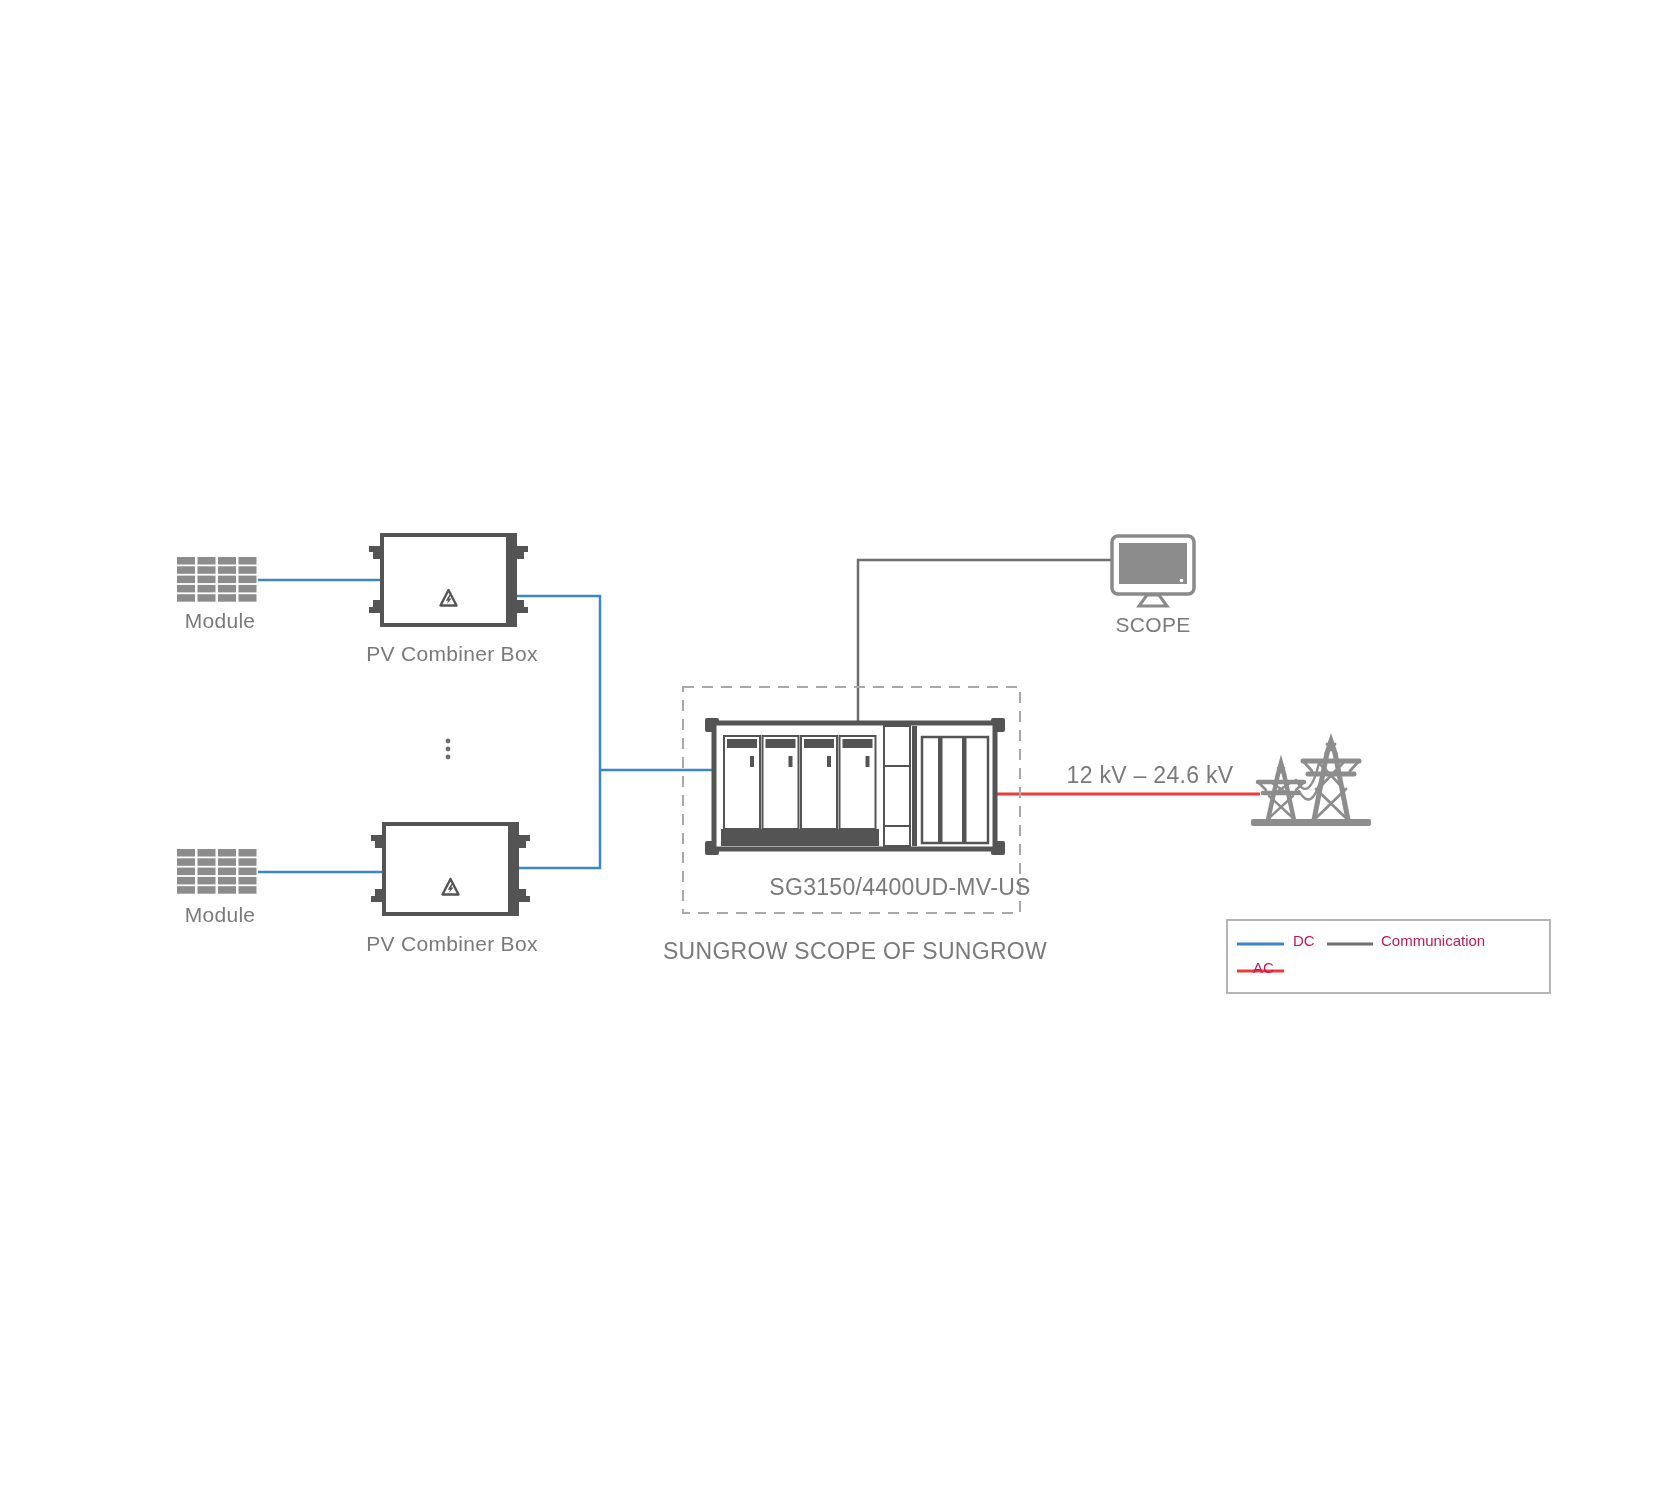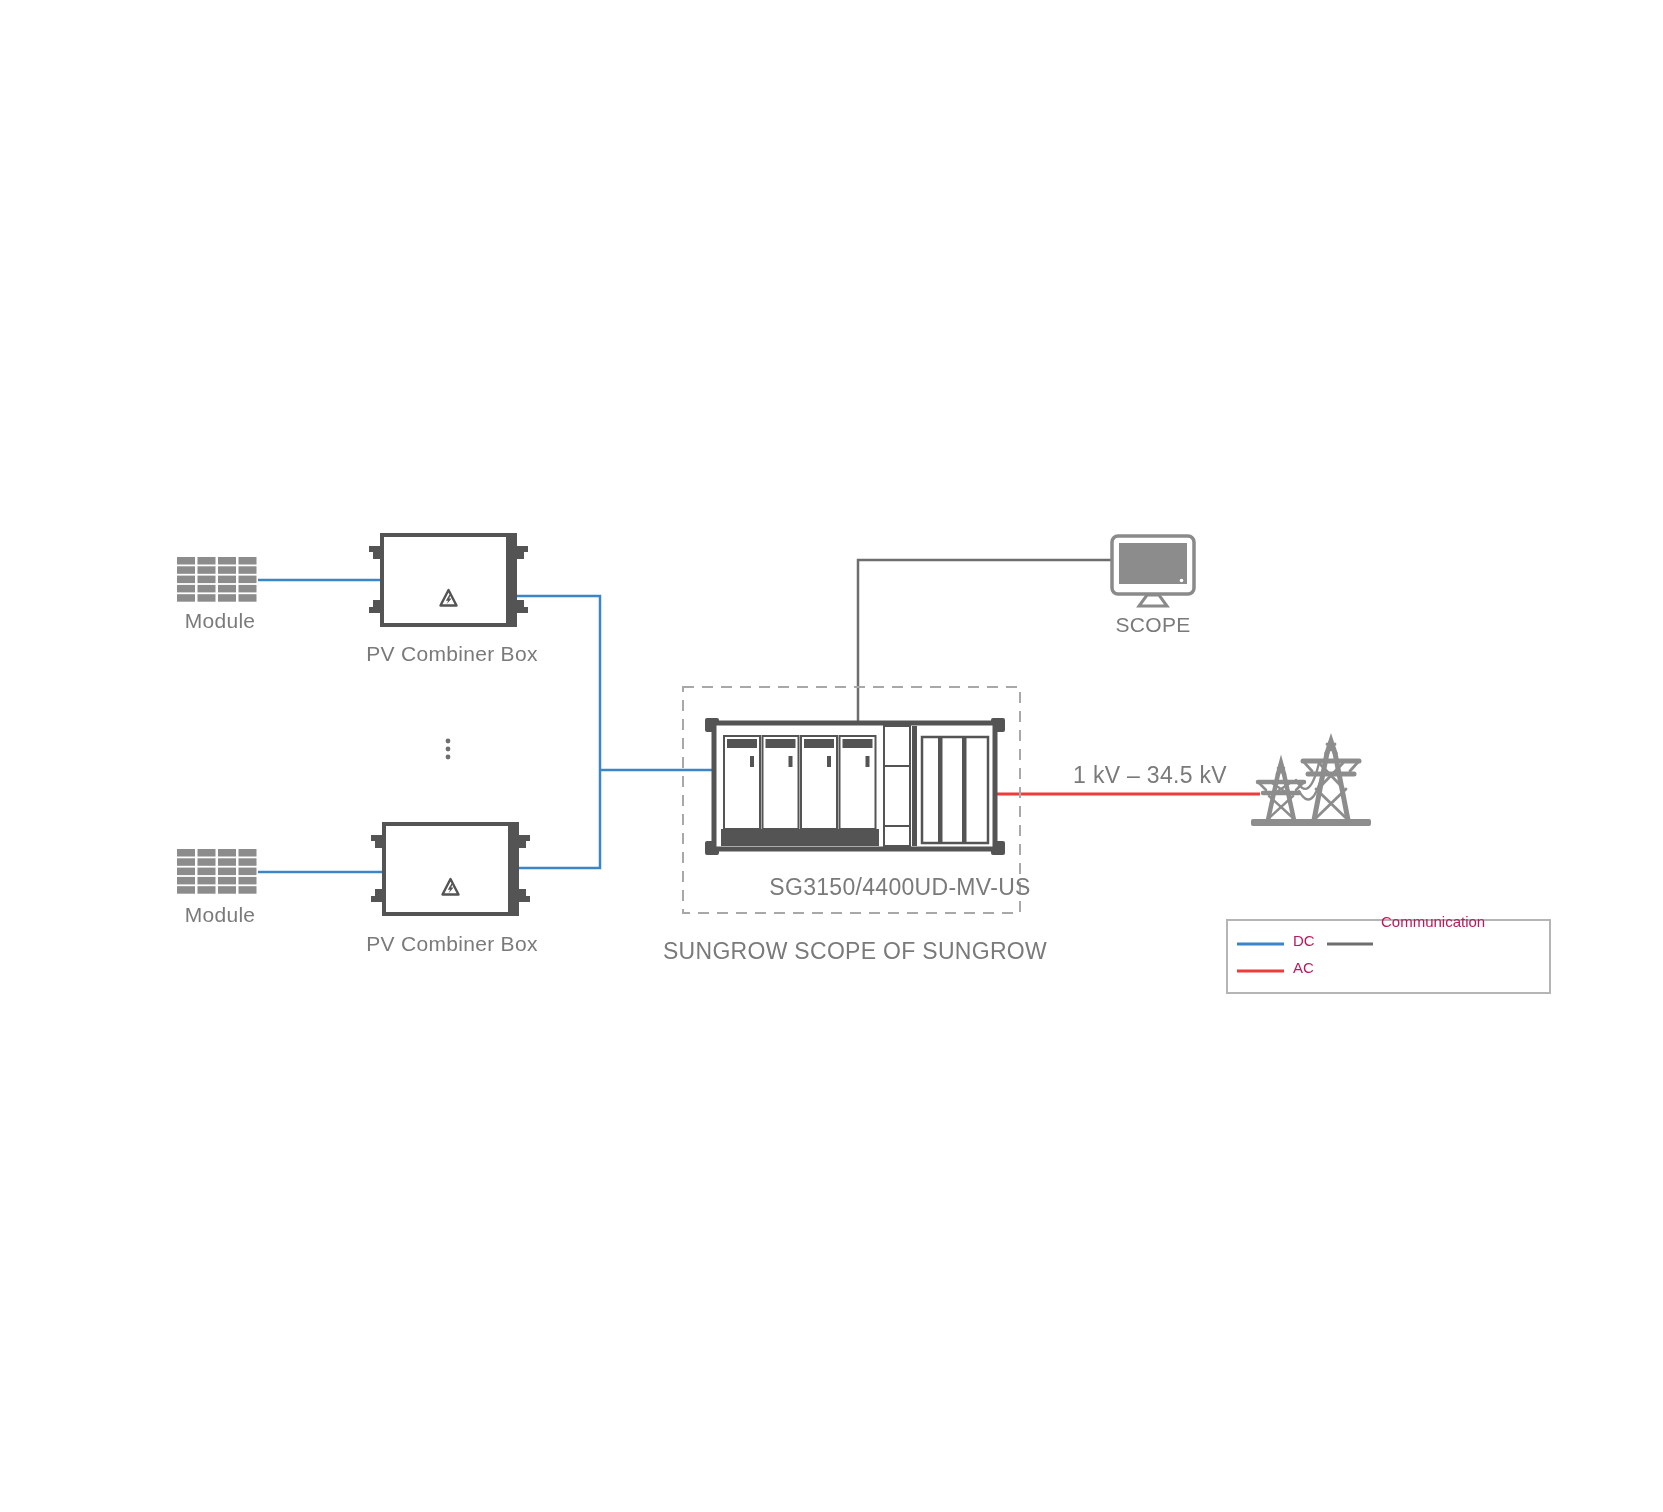--- a/index.html
+++ b/index.html
@@ -188,18 +188,18 @@
     </g>
   </svg>
 
   <div class="lbl" style="left:220px;top:609px">Module</div>
   <div class="lbl" style="left:452px;top:642px">PV Combiner Box</div>
   <div class="lbl" style="left:220px;top:903px">Module</div>
   <div class="lbl" style="left:452px;top:932px">PV Combiner Box</div>
   <div class="lbl lbl-lg" style="left:900px;top:874px">SG3150/4400UD-MV-US</div>
   <div class="lbl lbl-lg" style="left:855px;top:938px">SUNGROW SCOPE OF SUNGROW</div>
   <div class="lbl" style="left:1153px;top:613px">SCOPE</div>
-  <div class="lbl lbl-lg" style="left:1150px;top:762px">1 kV – 34.5 kV</div>
+  <div class="lbl lbl-lg" style="left:1150px;top:762px">12 kV – 24.6 kV</div>
 
   <div class="legend-lbl" style="left:1293px;top:932px">DC</div>
-  <div class="legend-lbl" style="left:1381px;top:913px">Communication</div>
-  <div class="legend-lbl" style="left:1293px;top:959px">AC</div>
+  <div class="legend-lbl" style="left:1381px;top:932px">Communication</div>
+  <div class="legend-lbl" style="left:1253px;top:959px">AC</div>
 </div>
 
 </body></html>

